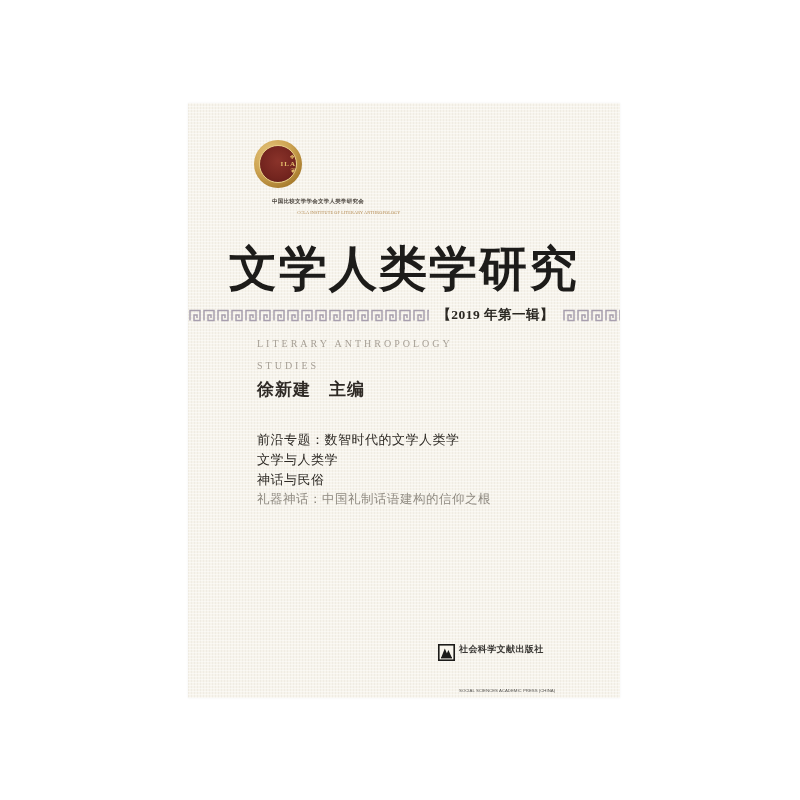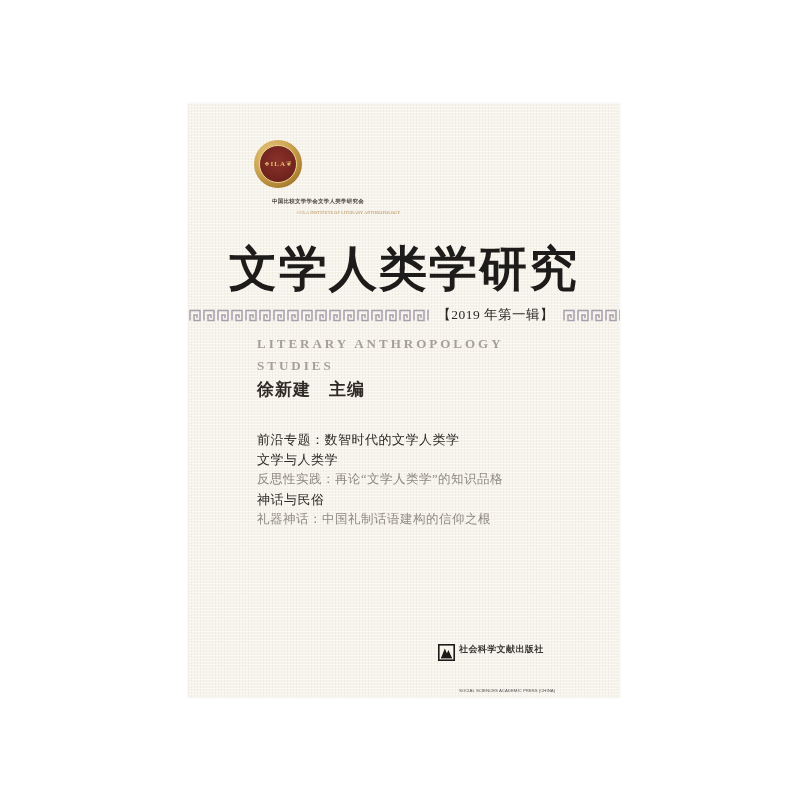--- a/index.html
+++ b/index.html
@@ -17,21 +17,21 @@
   }
   .seal{
     position:absolute;left:66px;top:37px;width:48px;height:48px;border-radius:50%;
     background:radial-gradient(circle at 35% 30%, #e7c77e 0%, #cda452 45%, #a67a2c 78%, #8a5f1e 100%);
     display:flex;align-items:center;justify-content:center;
   }
   .seal-inner{
     width:36px;height:36px;border-radius:50%;
     background:radial-gradient(circle at 50% 42%, #8a332a 0%, #74251f 60%, #5e1b17 100%);
     border:1px solid #e9cf8b;
-    display:flex;flex-direction:row;align-items:center;justify-content:center;
+    display:flex;flex-direction:column;align-items:flex-end;justify-content:center;
     color:#e3bd6b;
   }
   .seal-orn-top{font-size:6px;line-height:6px;letter-spacing:1px;}
   .seal-ila{font-size:7px;line-height:8px;font-weight:bold;letter-spacing:1px;}
   .seal-orn-bottom{font-size:7px;line-height:7px;}
   .assoc-cn{position:absolute;left:38px;top:91px;width:152px;text-align:center;}
   .assoc-cn span{display:inline-block;font-size:11px;font-weight:bold;color:#4a443d;
     letter-spacing:0.5px;white-space:nowrap;transform:scale(0.5);transform-origin:center top;}
   .assoc-en{position:absolute;left:38px;top:102px;width:152px;text-align:center;}
   .assoc-en span{display:inline-block;font-size:10px;color:#b3884d;
@@ -43,27 +43,27 @@
   }
   
   .band{
     position:absolute;left:0;top:205px;width:432px;height:14px;
     display:flex;align-items:center;
   }
   .band svg{display:block;height:13px;}
   .band-left{flex:1 1 auto;}
   .band-right{flex:0 0 58px;}
   .issue{
-    flex:0 0 auto;padding:0 8px;font-size:13.5px;font-weight:normal;color:#2b2823;
+    flex:0 0 auto;padding:0 8px;font-size:13.5px;font-weight:bold;color:#2b2823;
     letter-spacing:0.5px;white-space:nowrap;
   }
   
   .title-en{
     position:absolute;left:69px;top:230px;color:#a69f95;
-    font-size:13px;line-height:22px;letter-spacing:3px;font-weight:bold;
+    font-size:10px;line-height:22px;letter-spacing:3px;
   }
   
   .editor{
     position:absolute;left:69px;top:275px;font-size:17px;font-weight:600;
     color:#2f2a25;letter-spacing:1px;
   }
   
   .toc{position:absolute;left:69px;top:330px;width:340px;}
   .toc-h{font-size:13px;line-height:14px;font-weight:normal;color:#2e2a25;margin:0 0 6px 0;letter-spacing:0.5px;}
   .toc-i{font-size:12.5px;line-height:13px;color:#8f8a81;margin:0 0 7px 0;letter-spacing:0.5px;}
@@ -122,21 +122,20 @@
   <div class="title-en">
     <div>LITERARY ANTHROPOLOGY</div>
     <div>STUDIES</div>
   </div>
 
   <div class="editor">徐新建　主编</div>
 
   <div class="toc">
     <div class="toc-h">前沿专题：数智时代的文学人类学</div>
     <div class="toc-h">文学与人类学</div>
-    <div class="toc-i">反思性实践：再论“文学人类学”的知识品格</div>
     <div class="toc-h">神话与民俗</div>
     <div class="toc-i">礼器神话：中国礼制话语建构的信仰之根</div>
   </div>
 
   <div class="publisher">
     <svg class="pub-logo" width="17" height="17" xmlns="http://www.w3.org/2000/svg">
       <rect width="17" height="17" fill="#1c1b19"></rect>
       <rect x="1.6" y="1.6" width="13.8" height="13.8" fill="#f7f4ec"></rect>
       <path d="M3 14 L6.8 4.5 L8.9 9.3 L10.4 6 L14 14 Z" fill="#1c1b19"></path>
       <rect x="3" y="13.2" width="11" height="1.2" fill="#1c1b19"></rect>

